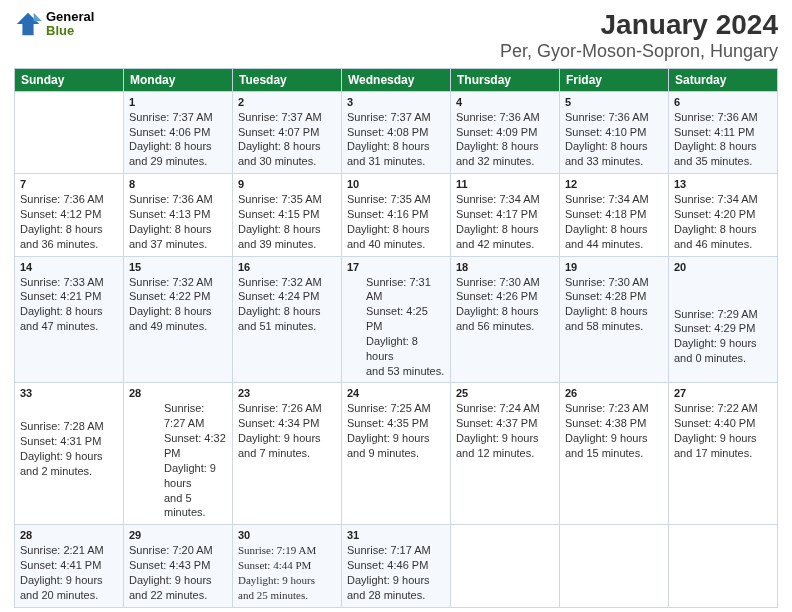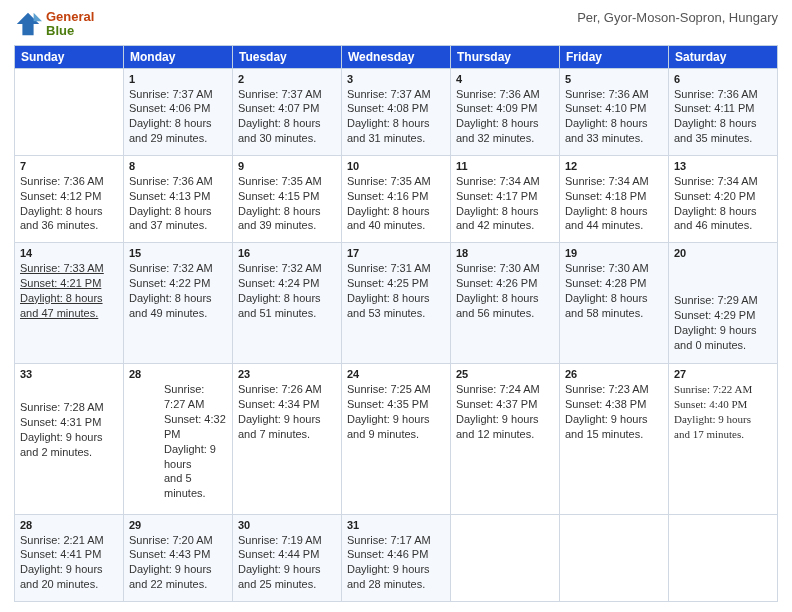--- a/index.html
+++ b/index.html
@@ -28,46 +28,46 @@
       align-items: center;
       gap: 4px;
     }
     .logo-text {
       font-size: 13px;
       font-weight: bold;
       color: #333;
       line-height: 1.1;
     }
     .logo-text span {
-      color: #c2410c;
+      color: #000000;
     }
     .logo-icon {
       width: 28px;
       height: 28px;
     }
     .title-block {
       text-align: right;
     }
     .month-title {
       font-size: 28px;
       font-weight: bold;
       color: #333;
       line-height: 1.1;
     }
     .location {
-      font-size: 13px;
+      font-size: 18px;
       color: #555;
     }
     table {
       width: 100%;
       border-collapse: collapse;
       flex: 1;
     }
     thead tr th {
-      background: #1d4ed8;
+      background: #15803d;
       color: #fff;
       font-size: 12px;
       font-weight: bold;
       padding: 4px 6px;
       text-align: left;
       border: 1px solid #c0d0e0;
     }
     tbody tr td {
       vertical-align: top;
       padding: 4px 5px;
@@ -104,20 +104,21 @@
       <svg class="logo-icon" viewBox="0 0 40 40">
         <polygon points="20,4 36,20 28,20 28,36 12,36 12,20 4,20" fill="#2a6db5"></polygon>
         <polygon points="28,4 40,16 28,16" fill="#5ba0d0"></polygon>
       </svg>
       <div class="logo-text">
         <div><span>General</span></div>
         <div><span style="color:#4d7c0f">Blue</span></div>
       </div>
     </div>
     <div class="title-block">
+      <div class="month-title">January 2024</div>
       <div class="location">Per, Gyor-Moson-Sopron, Hungary</div>
     </div>
   </div>
 
   <table>
     <thead>
       <tr>
       <th>Sunday</th>
           <th>Monday</th>
           <th>Tuesday</th>
@@ -220,42 +221,42 @@
             <span class="day-num">13</span>
             <div class="cell-text" style="white-space: pre-line;">Sunrise: 7:34 AM
 Sunset: 4:20 PM
 Daylight: 8 hours
 and 46 minutes.</div>
           </td>
         </tr>
         <tr>
           <td>
             <span class="day-num">14</span>
-            <div class="cell-text" style="white-space: pre-line; text-decoration: underline;">Sunrise: 7:33 AM
+            <div class="cell-text" style="white-space: pre-line;">Sunrise: 7:33 AM
 Sunset: 4:21 PM
 Daylight: 8 hours
 and 47 minutes.</div>
           </td>
           <td>
             <span class="day-num">15</span>
             <div class="cell-text" style="white-space: pre-line;">Sunrise: 7:32 AM
 Sunset: 4:22 PM
 Daylight: 8 hours
 and 49 minutes.</div>
           </td>
           <td>
             <span class="day-num">16</span>
             <div class="cell-text" style="white-space: pre-line;">Sunrise: 7:32 AM
 Sunset: 4:24 PM
 Daylight: 8 hours
 and 51 minutes.</div>
           </td>
           <td>
             <span class="day-num">17</span>
-            <div class="cell-text" style="white-space: pre-line;">Sunrise: 7:31 AM
+            <div class="cell-text" style="white-space: pre-line; margin-left: 19px;">Sunrise: 7:31 AM
 Sunset: 4:25 PM
 Daylight: 8 hours
 and 53 minutes.</div>
           </td>
           <td>
             <span class="day-num">18</span>
             <div class="cell-text" style="white-space: pre-line;">Sunrise: 7:30 AM
 Sunset: 4:26 PM
 Daylight: 8 hours
 and 56 minutes.</div>
@@ -313,21 +314,21 @@
           </td>
           <td>
             <span class="day-num">26</span>
             <div class="cell-text" style="white-space: pre-line;">Sunrise: 7:23 AM
 Sunset: 4:38 PM
 Daylight: 9 hours
 and 15 minutes.</div>
           </td>
           <td>
             <span class="day-num">27</span>
-            <div class="cell-text" style="white-space: pre-line; font-family: Liberation Serif, serif;">Sunrise: 7:22 AM
+            <div class="cell-text" style="white-space: pre-line;">Sunrise: 7:22 AM
 Sunset: 4:40 PM
 Daylight: 9 hours
 and 17 minutes.</div>
           </td>
         </tr>
         <tr>
           <td>
             <span class="day-num">28</span>
             <div class="cell-text" style="white-space: pre-line;">Sunrise: 2:21 AM
 Sunset: 4:41 PM
@@ -336,21 +337,21 @@
           </td>
           <td>
             <span class="day-num">29</span>
             <div class="cell-text" style="white-space: pre-line;">Sunrise: 7:20 AM
 Sunset: 4:43 PM
 Daylight: 9 hours
 and 22 minutes.</div>
           </td>
           <td>
             <span class="day-num">30</span>
-            <div class="cell-text" style="white-space: pre-line;">Sunrise: 7:19 AM
+            <div class="cell-text" style="white-space: pre-line; font-family: Liberation Serif, serif;">Sunrise: 7:19 AM
 Sunset: 4:44 PM
 Daylight: 9 hours
 and 25 minutes.</div>
           </td>
           <td>
             <span class="day-num">31</span>
             <div class="cell-text" style="white-space: pre-line;">Sunrise: 7:17 AM
 Sunset: 4:46 PM
 Daylight: 9 hours
 and 28 minutes.</div>

